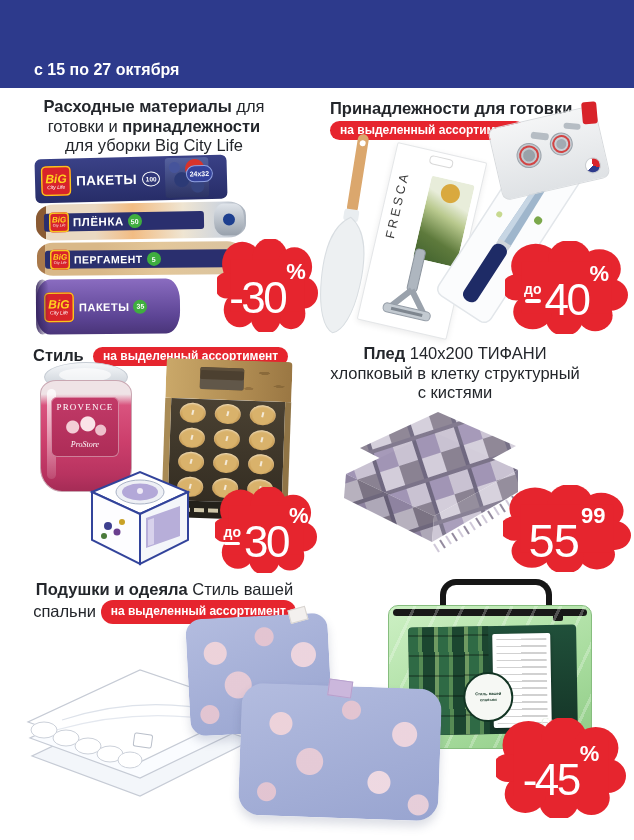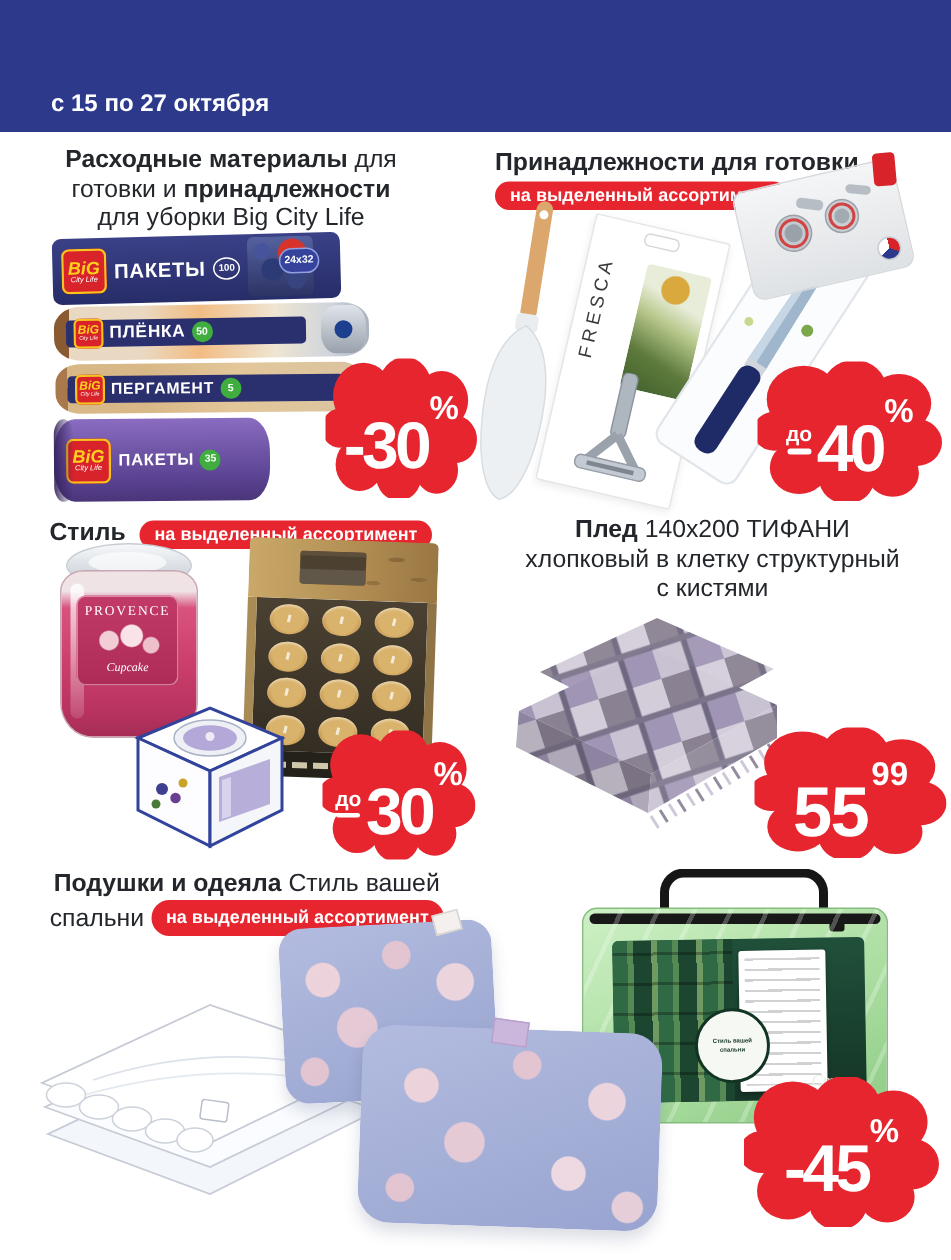--- a/index.html
+++ b/index.html
@@ -11,33 +11,33 @@
   .logo { position:absolute; left:33px; top:18px; color:#fff; font-size:36px; font-weight:700; letter-spacing:-0.5px; }
   .logo .reg { font-size:11px; font-weight:400; vertical-align:top; position:relative; top:3px; left:1px; }
   .dates { position:absolute; left:34px; top:61px; color:#fff; font-size:16px; font-weight:600; }
 
   
   .sec-title { position:absolute; margin:0; font-size:16.5px; line-height:19.5px; font-weight:400; color:#23262b;text-align:center; }
   .sec-title b { font-weight:700; }
   .t-consumables { left:33px; top:97px;  width:242px; }
   .t-cookware    { left:330px; top:99px; white-space:nowrap; }
   .t-candles     { left:33px; top:346px; white-space:nowrap; }
-  .t-plaid       { left:350px; top:344px; width:250px; }
+  .t-plaid       { left:330px; top:344px; width:250px; }
   .t-bedding     { left:22px; top:580px; width:285px; }
 
   .pill { display:inline-flex; align-items:center; background:#E6252E; color:#fff; font-size:12px;
           font-weight:700; border-radius:999px; padding:2px 10px 3px; white-space:nowrap; vertical-align:2px; }
   .pill-cookware { position:absolute; left:330px; top:121px; }
   .pill-candles  { position:absolute; left:93px;  top:347px; }
 
   
   .badge { position:absolute; z-index:6; }
   .badge .cloud { position:absolute; left:0; top:0; width:100%; height:100%; }
   .badge .bt { position:absolute; inset:0; display:flex; align-items:center; justify-content:center; color:#fff; }
-  .bt .num { font-size:44px; font-weight:700; letter-spacing:-2.5px; line-height:1;margin-top:24px; }
+  .bt .num { font-size:44px; font-weight:400; letter-spacing:-2.5px; line-height:1;margin-top:24px; }
   .bt .pct { font-size:22px; font-weight:700; transform:translateY(-14px); margin-left:1px; }
   .bt .pre { display:flex; flex-direction:column; align-items:center; margin-right:3px; transform:translateY(5px); }
   .bt .pre-t { font-size:14px; font-weight:700; line-height:1; }
   .bt .pre-dash { width:16px; height:3.5px; background:#fff; margin-top:3px; border-radius:2px; }
   .bt .dec { font-size:22px; font-weight:700; transform:translateY(-13px); margin-left:2px; }
   .bdg-price .num { font-size:47px; letter-spacing:-1px; }
   .bdg-c1 { left:217px; top:239px; width:101px; height:93px; }
   .bdg-c2 { left:505px; top:241px; width:123px; height:93px; }
   .bdg-c3 { left:215px; top:487px; width:102px; height:86px; }
   .bdg-price { left:503px; top:485px; width:128px; height:87px; }
@@ -375,21 +375,21 @@
 
   <h2 class="sec-title t-candles"><b>Стиль</b></h2>
   <span class="pill pill-candles">на выделенный ассортимент</span>
 
   <div class="jar">
     <span class="lid"></span>
     <span class="body">
       <span class="label">
         <div class="pr">PROVENCE</div>
         <div class="flowers"></div>
-        <div class="cu">Cupcake</div>
+        <div class="cu">ProStore</div>
       </span>
     </span>
   </div>
 
   <div class="teabox">
     <div class="top">
         <span class="toplbl"></span>
       </div>
     <div class="well">
       <span class="tl"></span>

